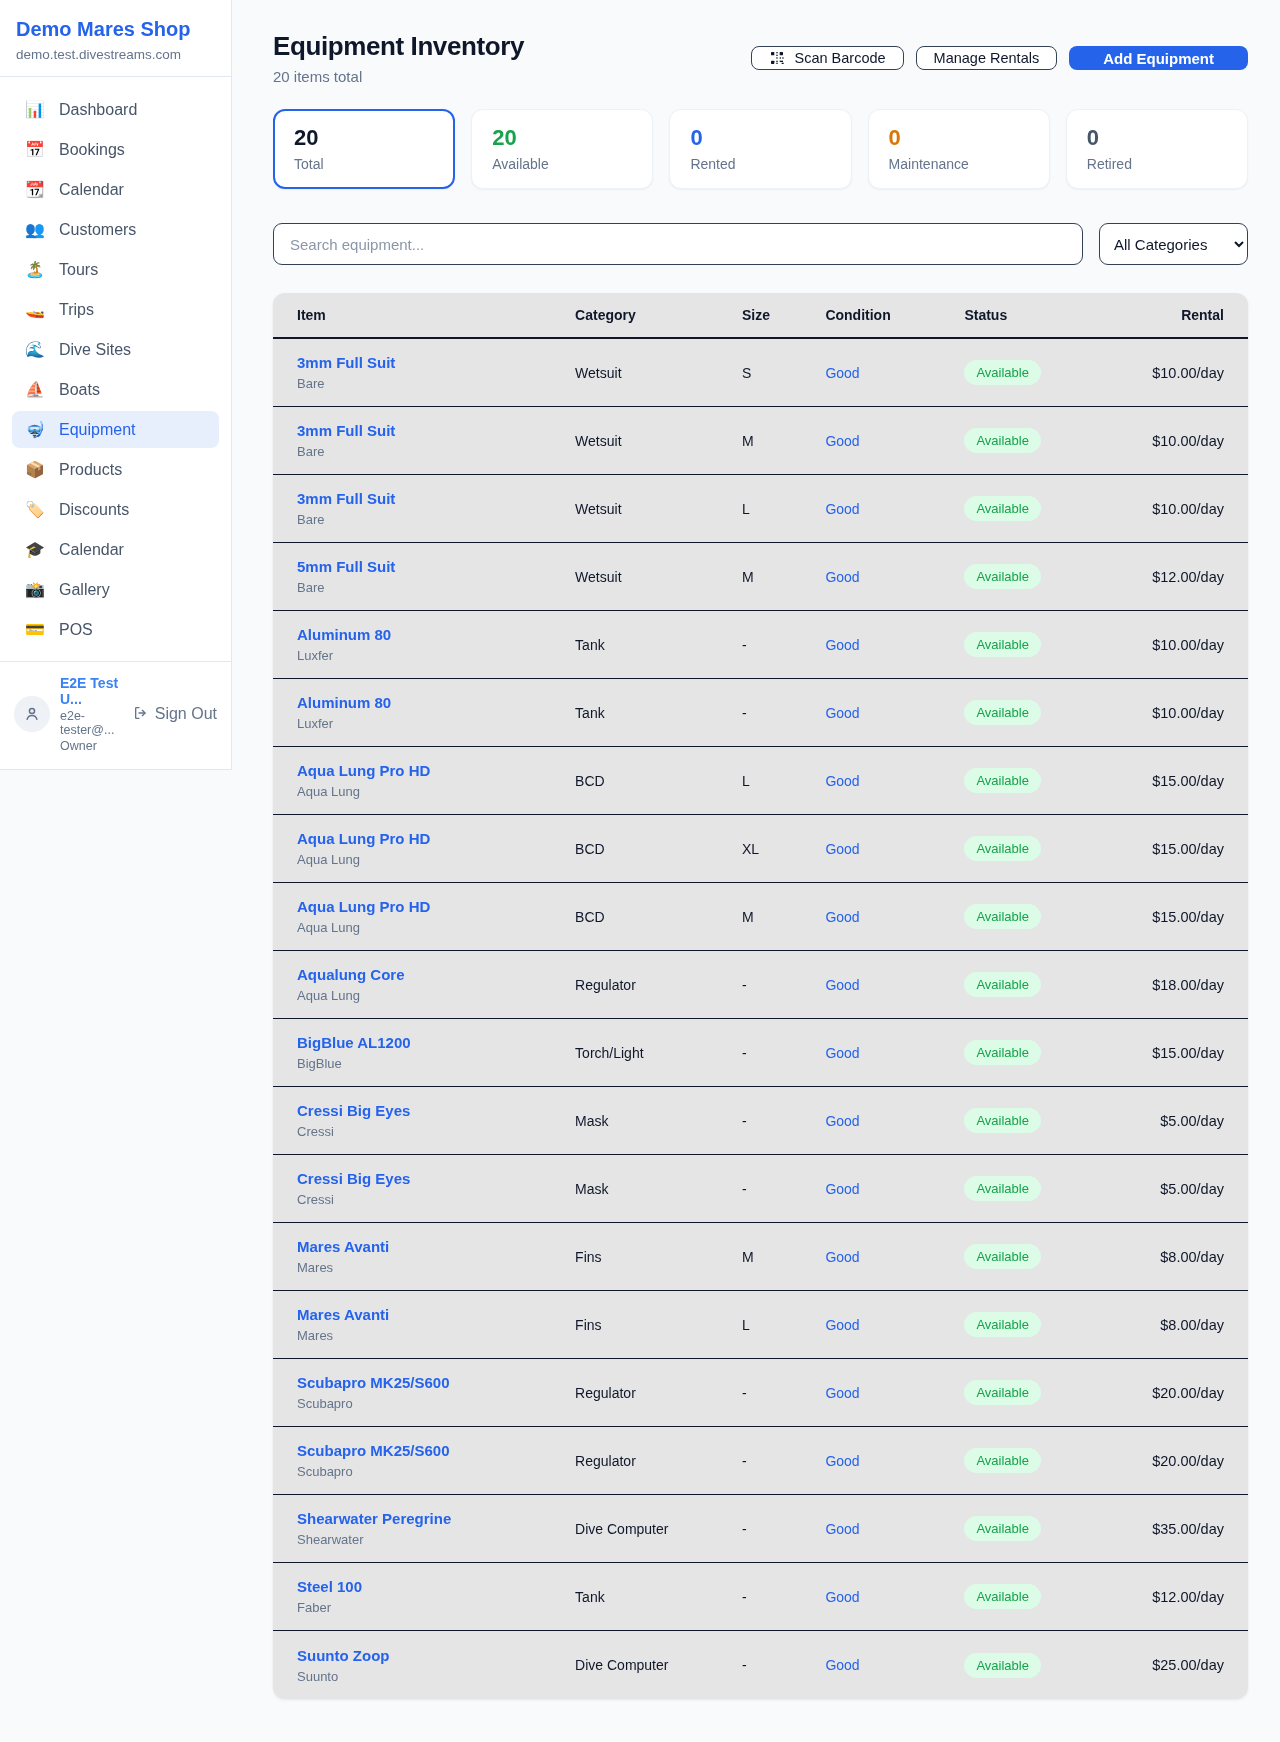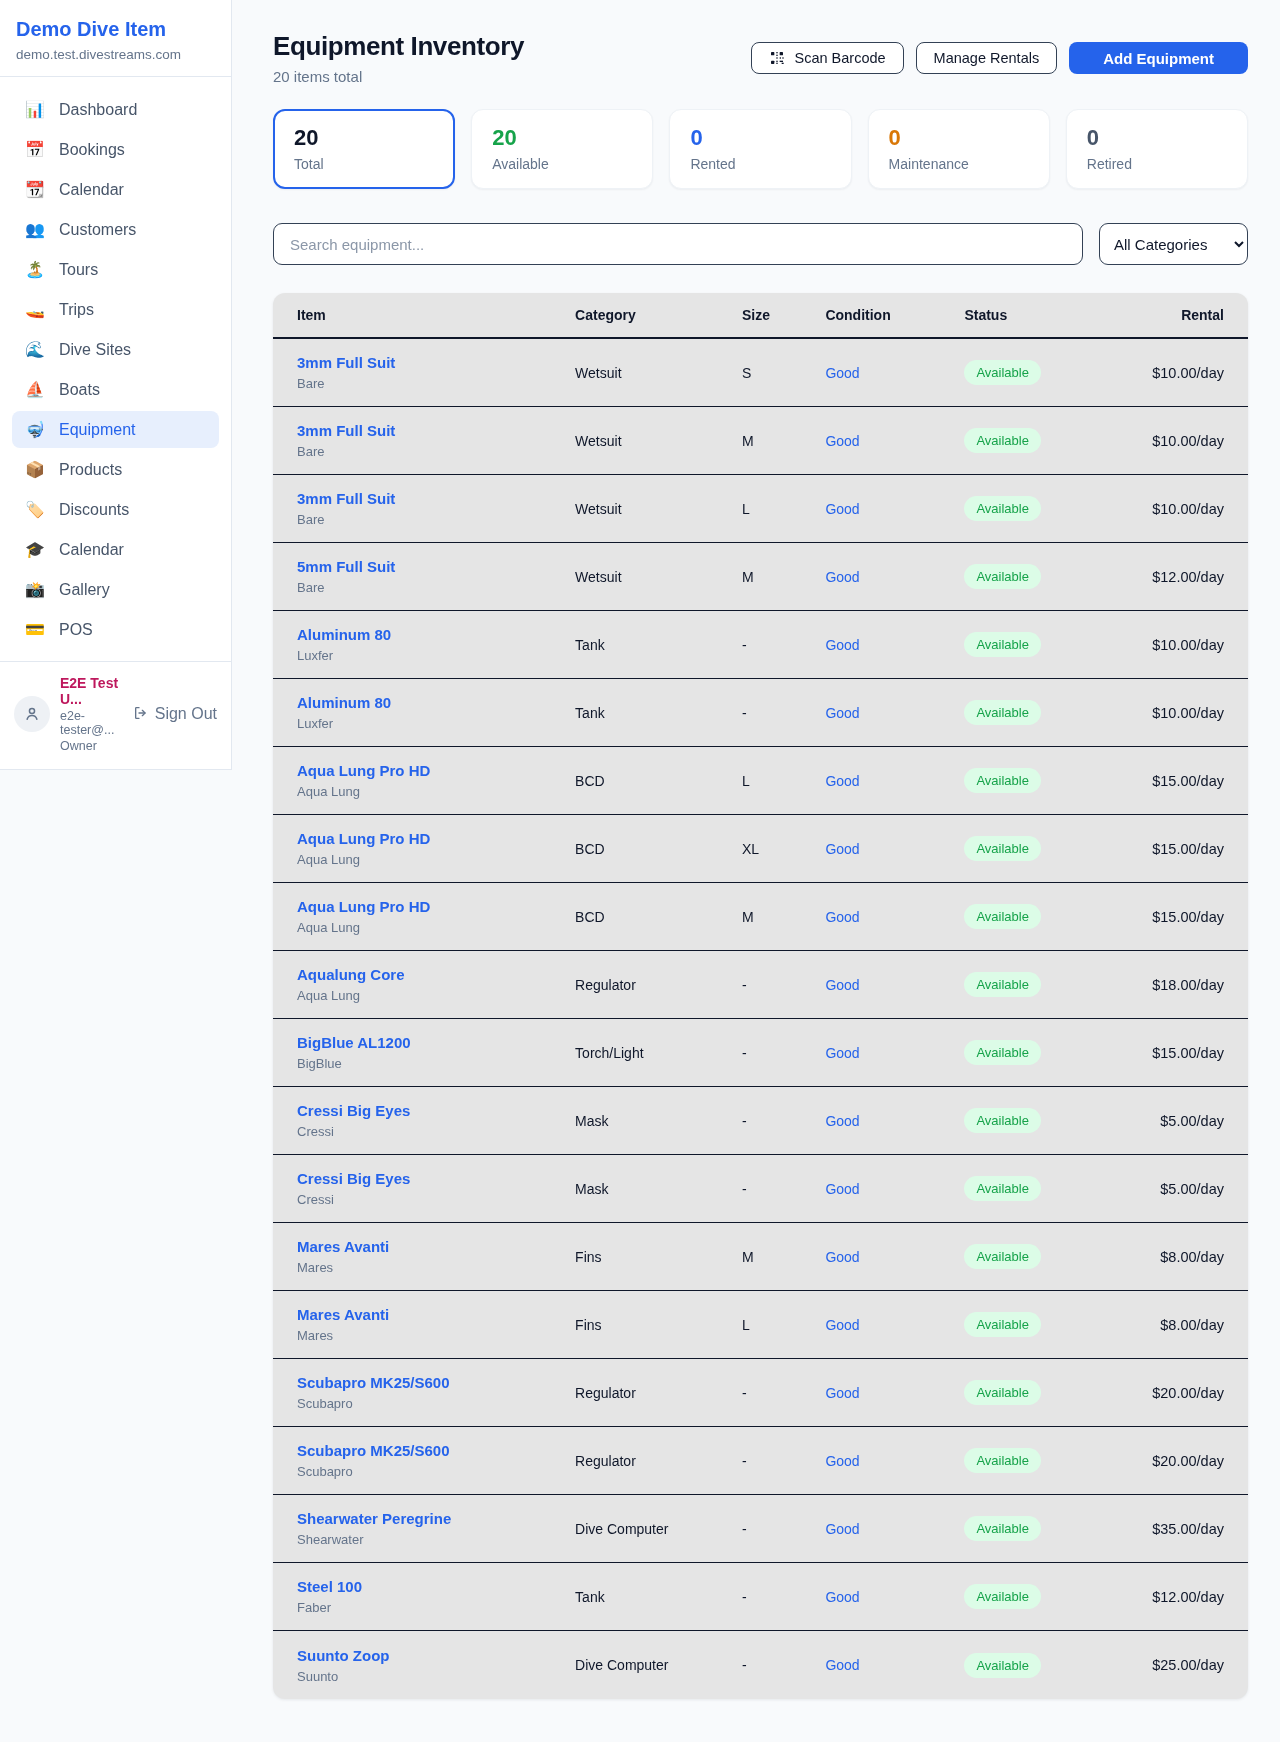--- a/index.html
+++ b/index.html
@@ -35,34 +35,34 @@
     border-top:1px solid #e2e8f0;
     padding:13px 14px 16px 14px;
     display:flex; align-items:center; gap:10px;
   }
   .avatar {
     width:36px; height:36px; border-radius:50%;
     background:#eef1f5; display:flex; align-items:center; justify-content:center;
     flex:0 0 auto;
   }
   .user-meta { flex:1 1 auto; min-width:0; }
-  .user-name { font-size:14px; font-weight:700; color:#be185d; }
+  .user-name { font-size:14px; font-weight:700; color:#3b82f6; }
   .user-email, .user-role { font-size:12.5px; color:#64748b; margin-top:2px; }
   .signout {
     display:flex; gap:6px;
     color:#64748b; font-size:16px; cursor:pointer; white-space:nowrap;
   }
   
   .main { position:absolute; top:1px; left:232px; width:1048px; padding:30px 32px 40px 41px; }
   .page-header { display:flex; align-items:center; justify-content:space-between; }
   .page-title { font-size:26px; font-weight:700; letter-spacing:-0.4px; color:#0f172a; }
   .page-subtitle { font-size:15px; color:#64748b; margin-top:6px; }
   .header-actions { display:flex; gap:12px; align-items:center; }
   .btn {
-    height:32px; display:inline-flex; align-items:center; gap:9px;
+    height:24px; display:inline-flex; align-items:center; gap:9px;
     padding:0 17px; border-radius:8px; font-size:14.5px; cursor:pointer;
     background:#ffffff; border:1px solid #334155; color:#0f172a;
     font-family:"Liberation Sans", sans-serif;
   }
   .btn-primary { background:#2563eb; border:none; color:#ffffff; font-weight:600; padding:0 34px; font-size:15px; }
   
   .stats { display:flex; gap:16px; margin-top:24px; }
   .stat-card {
     flex:1 1 0; background:#ffffff; border-radius:12px;
     border:1px solid #eef2f6; box-shadow:0 1px 2px rgba(15,23,42,0.05);
@@ -110,21 +110,21 @@
     font-size:13px; padding:5px 12px; border-radius:999px;
   }
   .price { font-size:14.5px; color:#0f172a; }
   svg { display:block; }
 </style>
 </head>
 <body>
 
 <aside class="sidebar">
   <div class="sidebar-header">
-    <div class="brand">Demo Dive Item</div>
+    <div class="brand">Demo Mares Shop</div>
     <div class="brand-domain">demo.test.divestreams.com</div>
   </div>
   <nav class="nav">
 
       <div class="nav-item">
         <span class="nav-icon">📊</span>
         <span>Dashboard</span>
       </div>
 
       <div class="nav-item">

